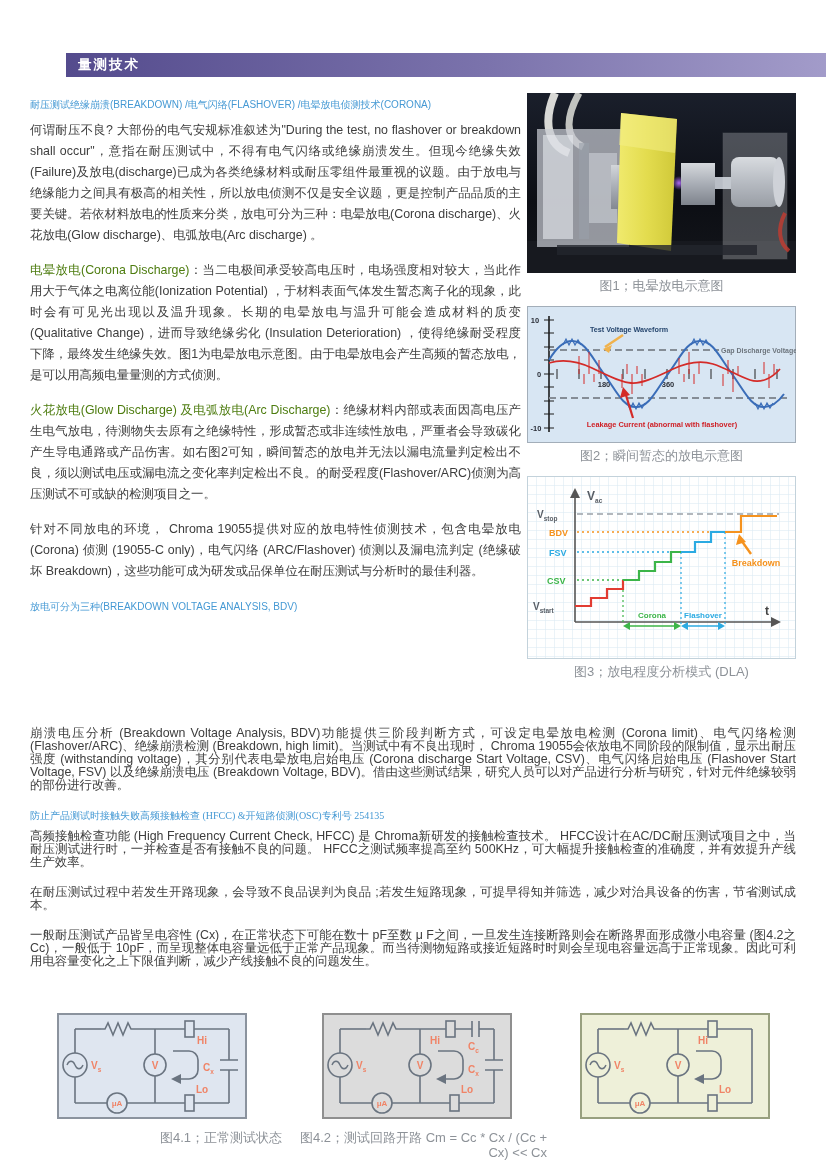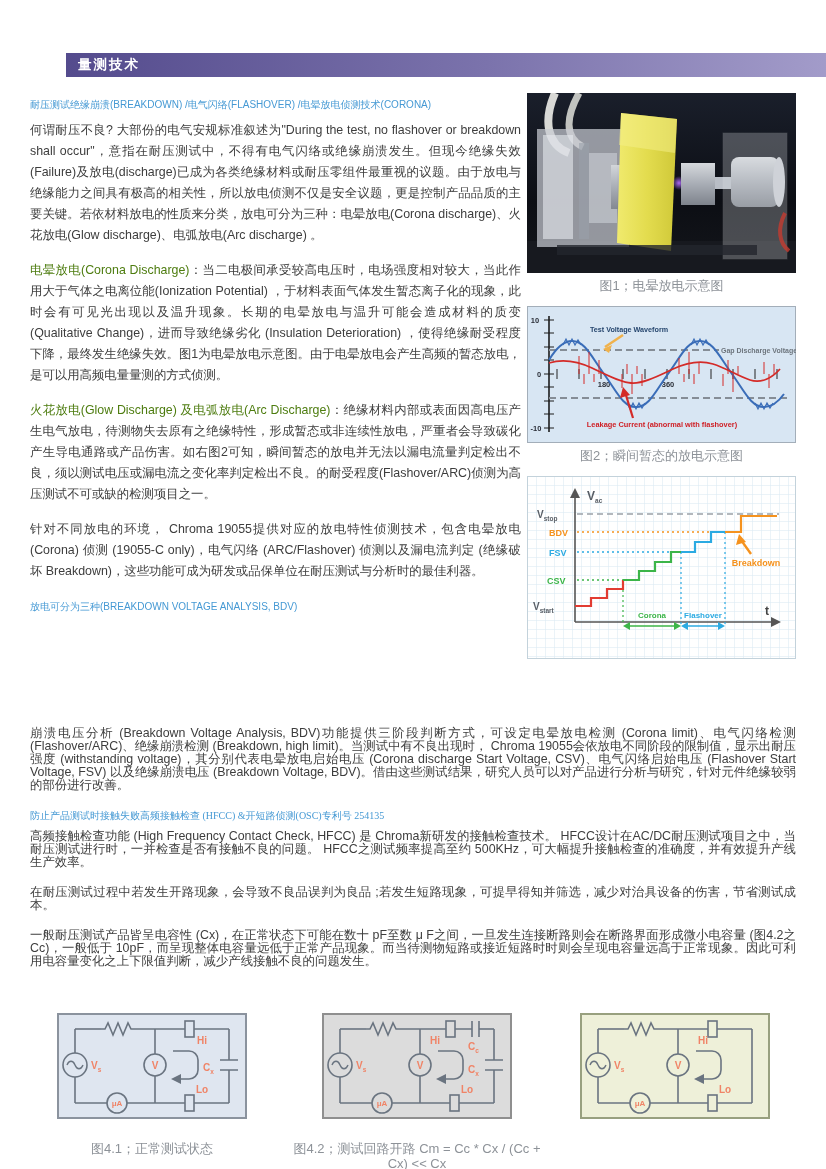--- a/index.html
+++ b/index.html
@@ -12,21 +12,21 @@
   .right-col{position:absolute;left:527px;top:93px;width:269px;}
   .full-sec{position:absolute;left:30px;top:727px;width:766px;font-size:12.4px;line-height:13px;text-align:justify;}
   .sec-title{color:#4599d4;font-size:10px;margin:0 0 5px 0;font-weight:normal;}
   .full-sec .sec-title{margin:2px 0 8px 0;font-family:Liberation Serif, serif;}
   p{margin:0 0 14px 0;}
   .full-sec p{margin:0 0 17px 0;}
   .lead{color:#4d7c0f;}
   .caption{color:#8d9298;font-size:13px;text-align:center;margin:5px 0 13px 0;line-height:15px;}
   .figbox{display:block;}
   .cpanel{position:absolute;top:1013px;width:190px;}
-  .cpanel .caption{width:260px;margin-left:-35px;margin-top:18px;}
+  .cpanel .caption{width:260px;margin-left:-35px;margin-top:7px;text-align:right;}
   
   .navy-lab{fill:#26466e;font-weight:bold;font-size:7.2px;}
   .gray-lab{fill:#6d757d;font-weight:bold;font-size:7px;}
   .red-lab{fill:#cf2026;font-weight:bold;font-size:7.4px;}
   .axis-num{fill:#2b2f38;font-weight:bold;font-size:7.5px;}
   .lvl{font-weight:bold;font-size:9px;}
   .lvl-v{fill:#585e66;font-weight:bold;font-size:10px;}
   .subt{font-size:6.5px;}
   .g-green{fill:#3cb549;}
   .g-blue{fill:#2baae2;}
@@ -164,26 +164,27 @@
       <text class="bd-lab g-orange" x="229" y="90" text-anchor="middle">Breakdown</text>
       <line x1="224" y1="78" x2="214" y2="64" stroke="#f5921e" stroke-width="2.4"></line>
       <polygon points="212,58 209,69 219,66" fill="#f5921e"></polygon>
       <text x="10" y="42" class="lvl-v"><tspan>V</tspan><tspan class="subt" dy="2.5">stop</tspan></text>
       <text x="22" y="60" class="lvl g-orange">BDV</text>
       <text x="22" y="80" class="lvl g-blue">FSV</text>
       <text x="20" y="108" class="lvl g-green">CSV</text>
       <text x="6" y="134" class="lvl-v"><tspan>V</tspan><tspan class="subt" dy="2.5">start</tspan></text>
       <text x="238" y="139" class="lvl-v" style="font-size:12px;fill:#444">t</text>
     </svg>
+    <div class="caption">图3；放电程度分析模式 (DLA)</div>
   </div>
 
   <div class="full-sec">
     <p>崩溃电压分析 (Breakdown Voltage Analysis, BDV)功能提供三阶段判断方式，可设定电晕放电检测 (Corona limit)、电气闪络检测 (Flashover/ARC)、绝缘崩溃检测 (Breakdown, high limit)。当测试中有不良出现时， Chroma 19055会依放电不同阶段的限制值，显示出耐压强度 (withstanding voltage)，其分别代表电晕放电启始电压 (Corona discharge Start Voltage, CSV)、电气闪络启始电压 (Flashover Start Voltage, FSV) 以及绝缘崩溃电压 (Breakdown Voltage, BDV)。借由这些测试结果，研究人员可以对产品进行分析与研究，针对元件绝缘较弱的部份进行改善。</p>
     <div class="sec-title">防止产品测试时接触失败高频接触检查 (HFCC) &amp;开短路侦测(OSC)专利号 254135</div>
-    <p>高频接触检查功能 (High Frequency Contact Check, HFCC) 是 Chroma新研发的接触检查技术。 HFCC设计在AC/DC耐压测试项目之中，当耐压测试进行时，一并检查是否有接触不良的问题。 HFCC之测试频率提高至约 500KHz，可大幅提升接触检查的准确度，并有效提升产线生产效率。</p>
+    <p>高频接触检查功能 (High Frequency Current Check, HFCC) 是 Chroma新研发的接触检查技术。 HFCC设计在AC/DC耐压测试项目之中，当耐压测试进行时，一并检查是否有接触不良的问题。 HFCC之测试频率提高至约 500KHz，可大幅提升接触检查的准确度，并有效提升产线生产效率。</p>
     <p>在耐压测试过程中若发生开路现象，会导致不良品误判为良品 ;若发生短路现象，可提早得知并筛选，减少对治具设备的伤害，节省测试成本。</p>
     <p>一般耐压测试产品皆呈电容性 (Cx)，在正常状态下可能在数十 pF至数 μ F之间，一旦发生连接断路则会在断路界面形成微小电容量 (图4.2之Cc)，一般低于 10pF，而呈现整体电容量远低于正常产品现象。而当待测物短路或接近短路时时则会呈现电容量远高于正常现象。因此可利用电容量变化之上下限值判断，减少产线接触不良的问题发生。</p>
   </div>
 
   <div class="cpanel" style="left:57px;">
     <svg width="190" height="106" viewBox="0 0 190 106">
       <rect x="1" y="1" width="188" height="104" fill="#dfe6f0" stroke="#8b939e" stroke-width="2"></rect>
       <g stroke="#6a7480" stroke-width="1.6" fill="none">
         <path d="M18,16 H44"></path>
           <path d="M44,16 l4,0 3,-6 5,12 5,-12 5,12 5,-12 3,6 4,0"></path>

